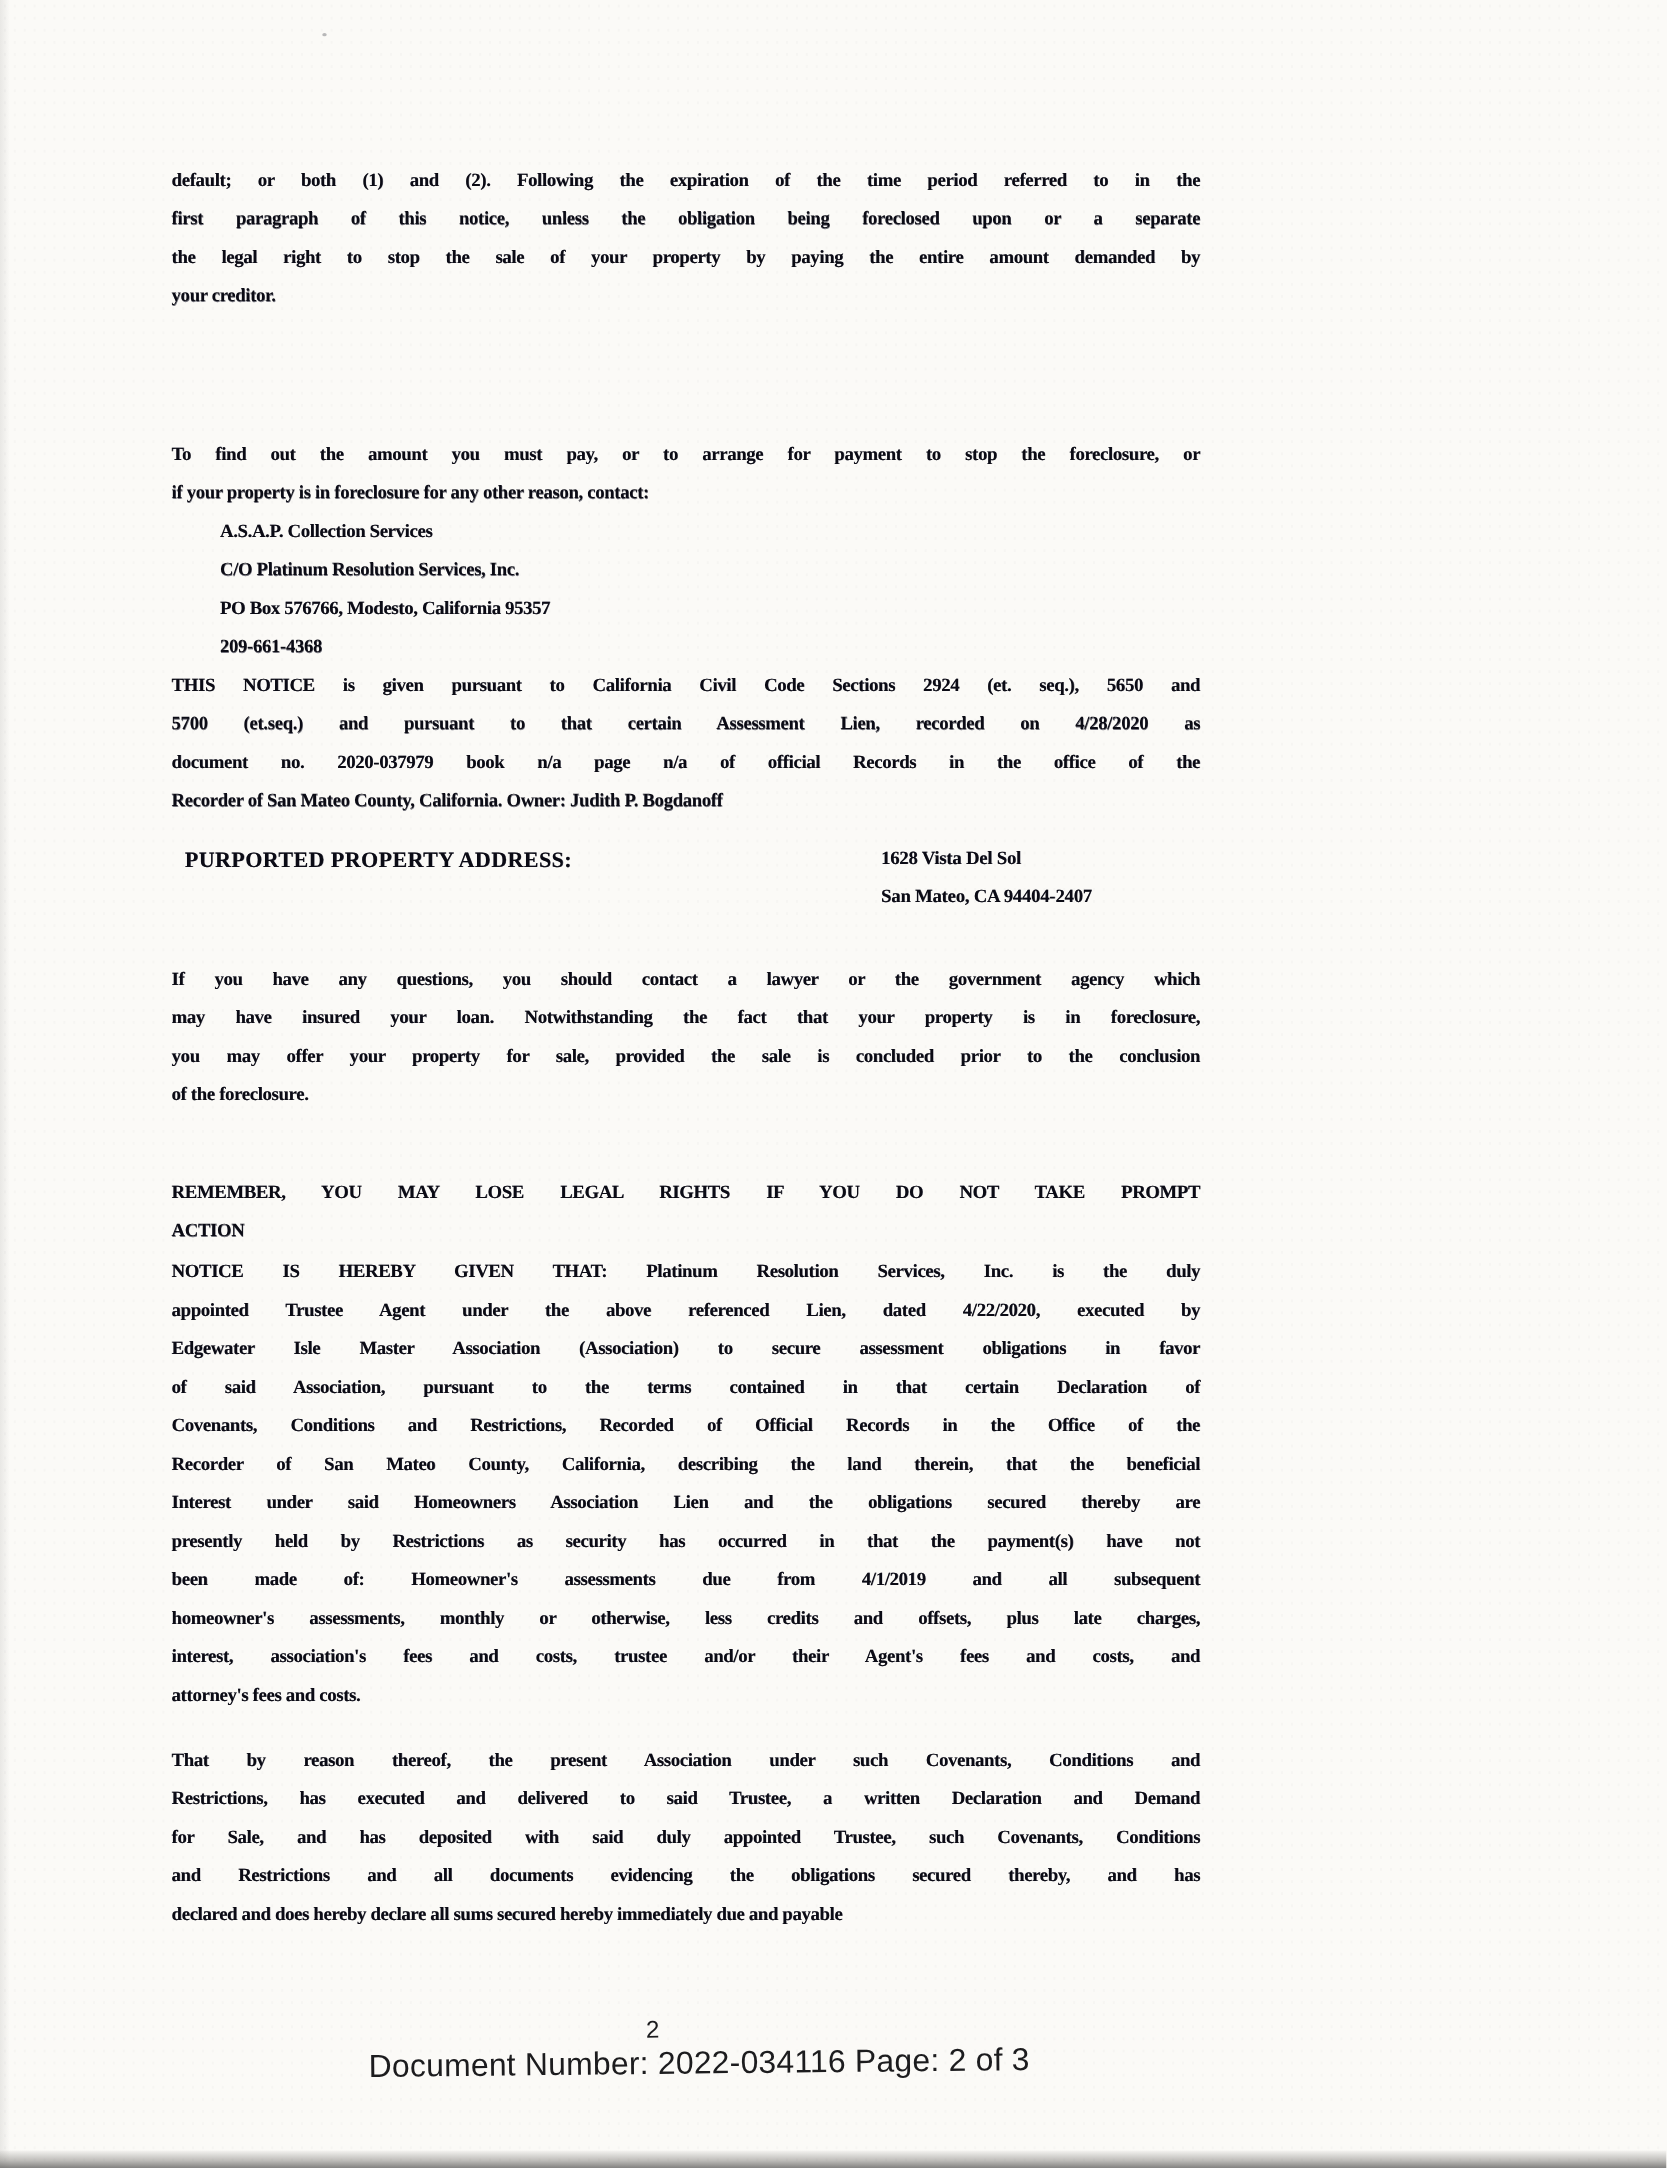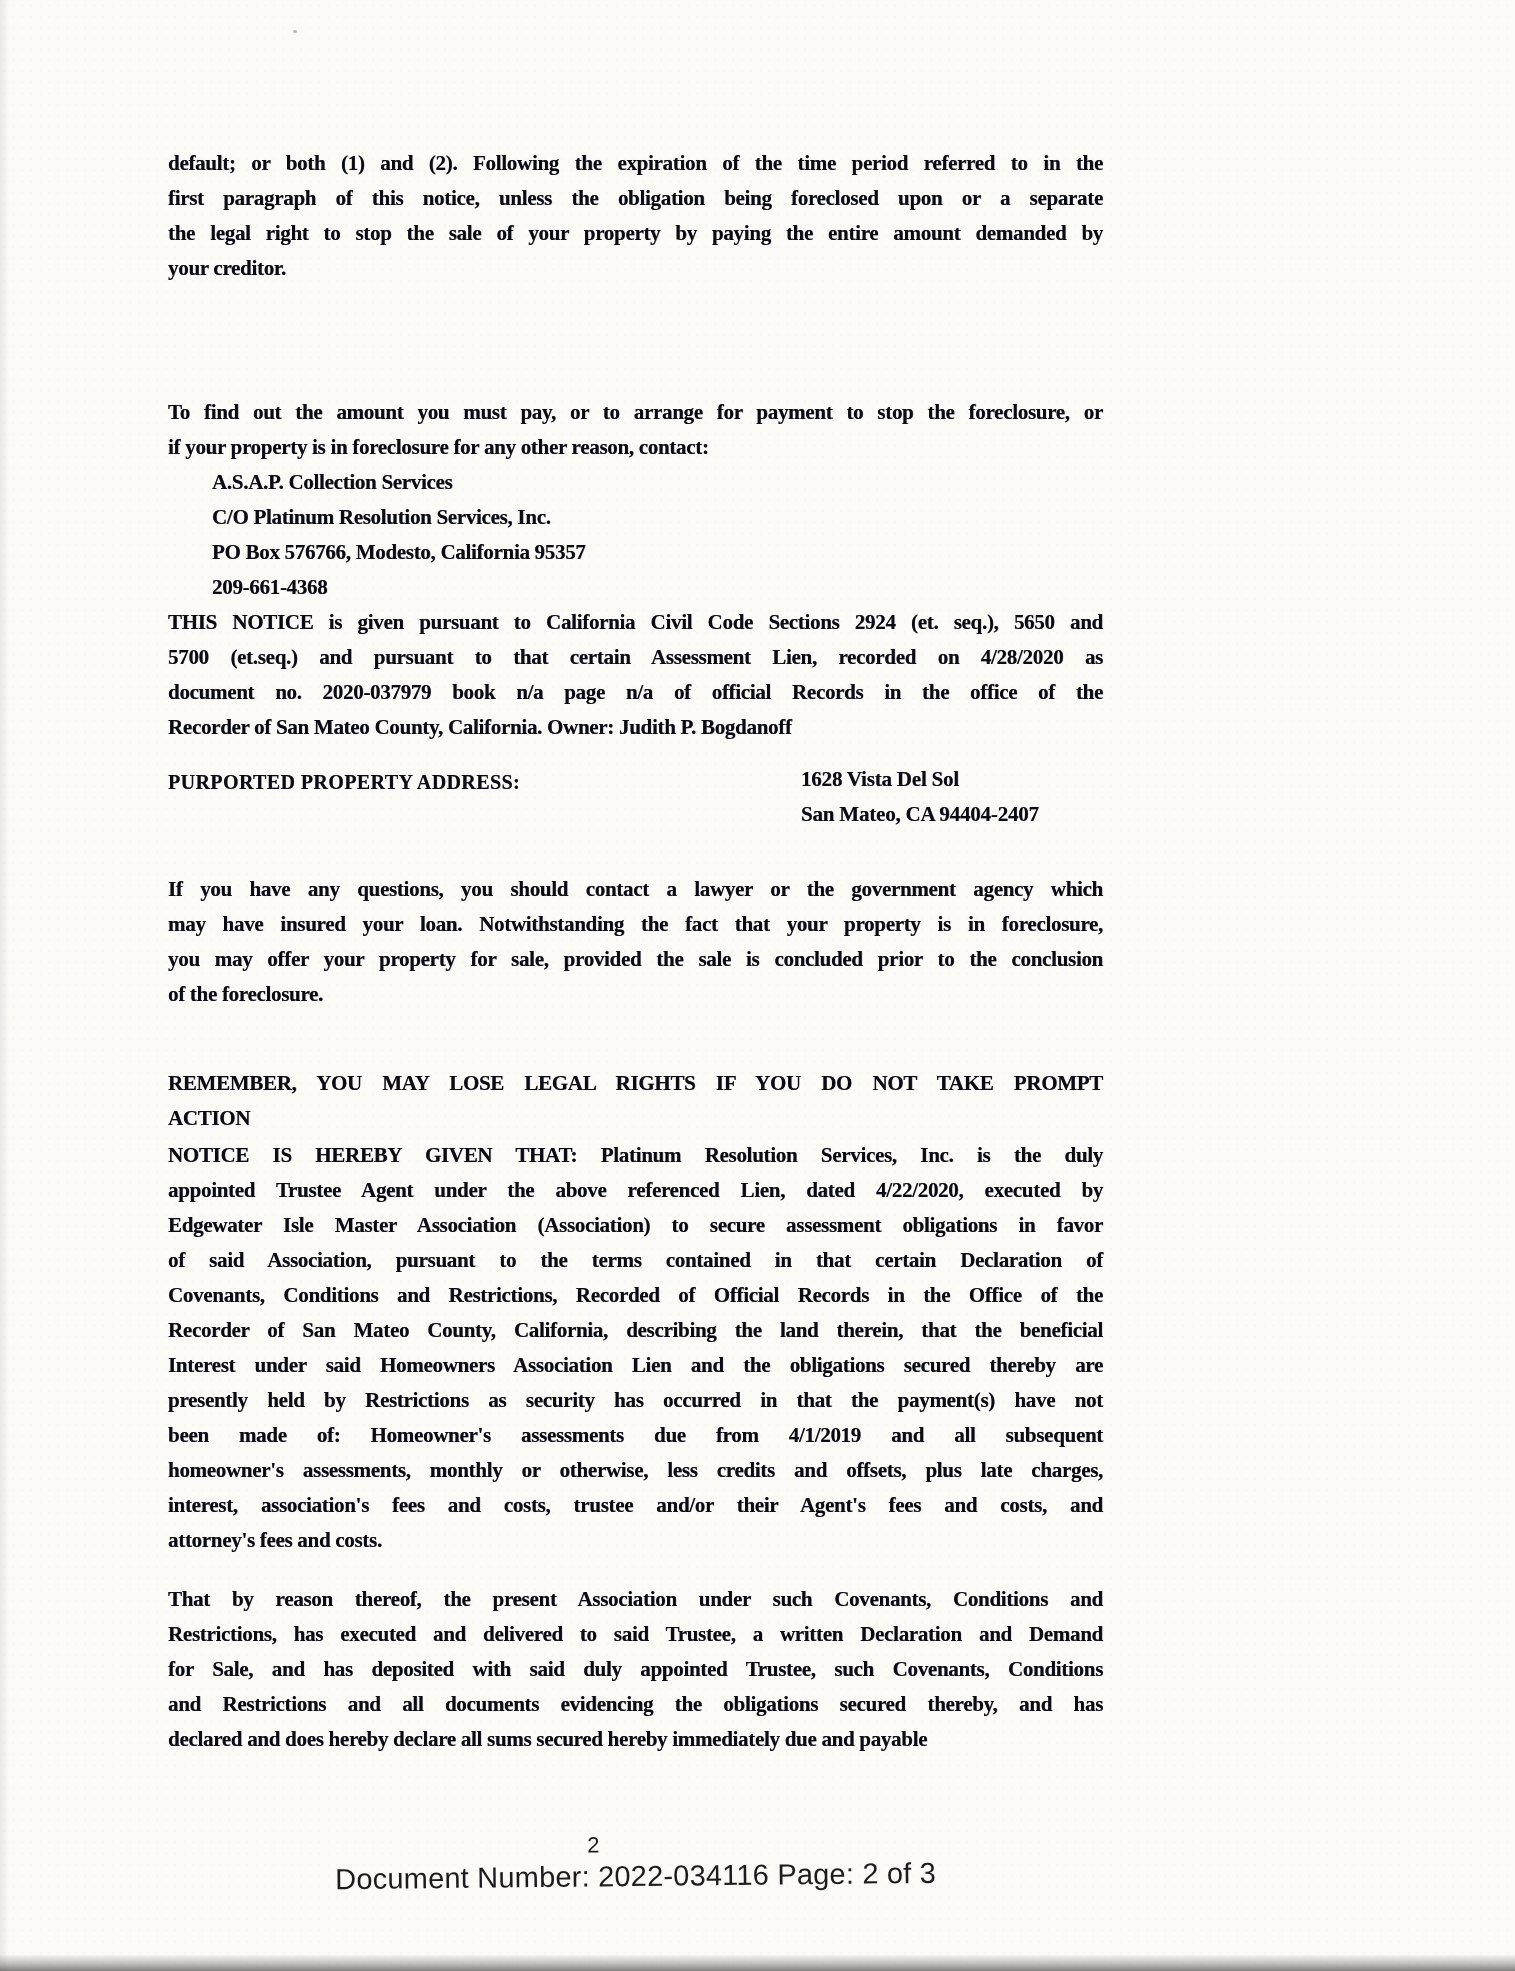--- a/index.html
+++ b/index.html
@@ -24,35 +24,35 @@
   .bottom-bar {
     position: absolute; left: 0; right: 0; bottom: 0; height: 16px;
     background: linear-gradient(to bottom, rgba(120,118,115,0.05) 0%, rgba(120,118,114,0.45) 55%, rgba(90,89,87,0.75) 100%);
   }
   .speck {
     position: absolute; left: 293px; top: 30px; width: 4px; height: 3px;
     background: rgba(60,60,70,0.35); border-radius: 50%; filter: blur(0.5px);
   }
   .block {
     position: absolute;
-    left: 168px;
+    left: 156px;
     width: 935px;
     font-weight: bold;
-    font-size: 21px;
+    font-size: 17px;
     line-height: 35px;
     letter-spacing: -0.3px;
     text-shadow: 0.3px 0.3px 0.5px rgba(5,5,25,0.55);
   }
   .jline { text-align: justify; text-align-last: justify; }
   .jpara .jline:last-child { text-align-last: left; }
   .plain .pline { text-align: left; margin-left: 44px; }
   #para-default        { top: 146px; }
   #contact-section     { top: 395px; }
   #property-row-label  { top: 765px; left: 168px; width: 540px; font-size: 20px; letter-spacing: 0.4px; }
-  #property-row-addr   { top: 762px; left: 757px; width: 340px; font-size: 21px; letter-spacing: -0.2px; }
+  #property-row-addr   { top: 762px; left: 757px; width: 340px; font-size: 17px; letter-spacing: -0.2px; }
   #para-questions      { top: 872px; }
   #heading-remember    { top: 1030px; margin-top: 36px; }
   #para-notice-given   { top: 1138px; }
   #para-reason         { top: 1582px; }
   #footer {
     position: absolute; left: 168px; top: 1832px; width: 935px;
     font-family: "Liberation Sans", sans-serif;
     color: #1c1c1e;
     transform: rotate(-0.6deg);
     text-align: center;

